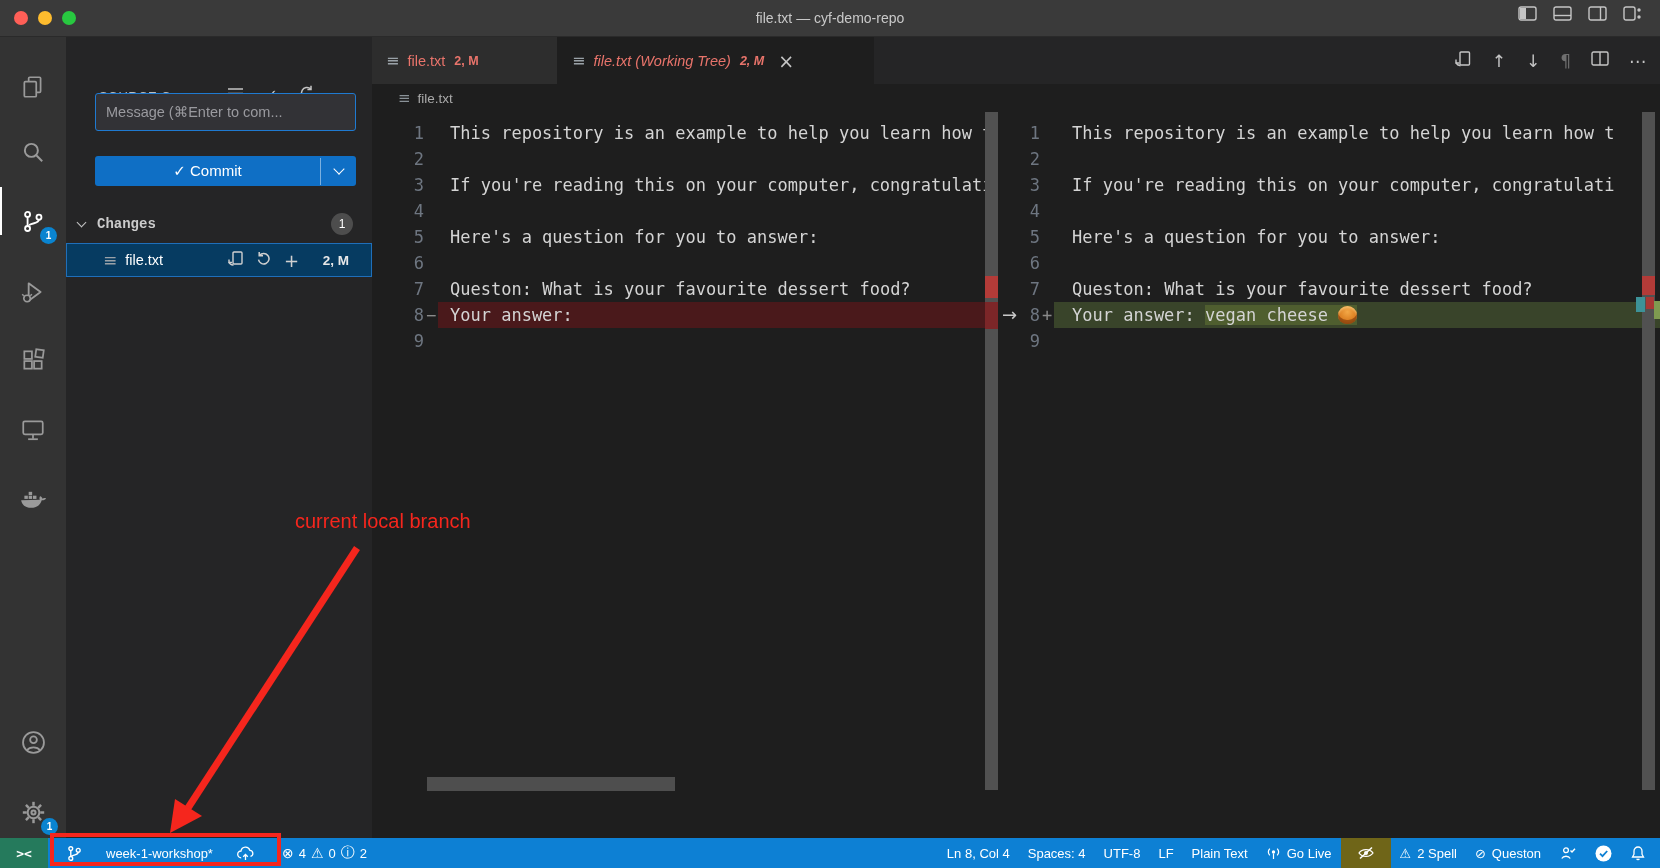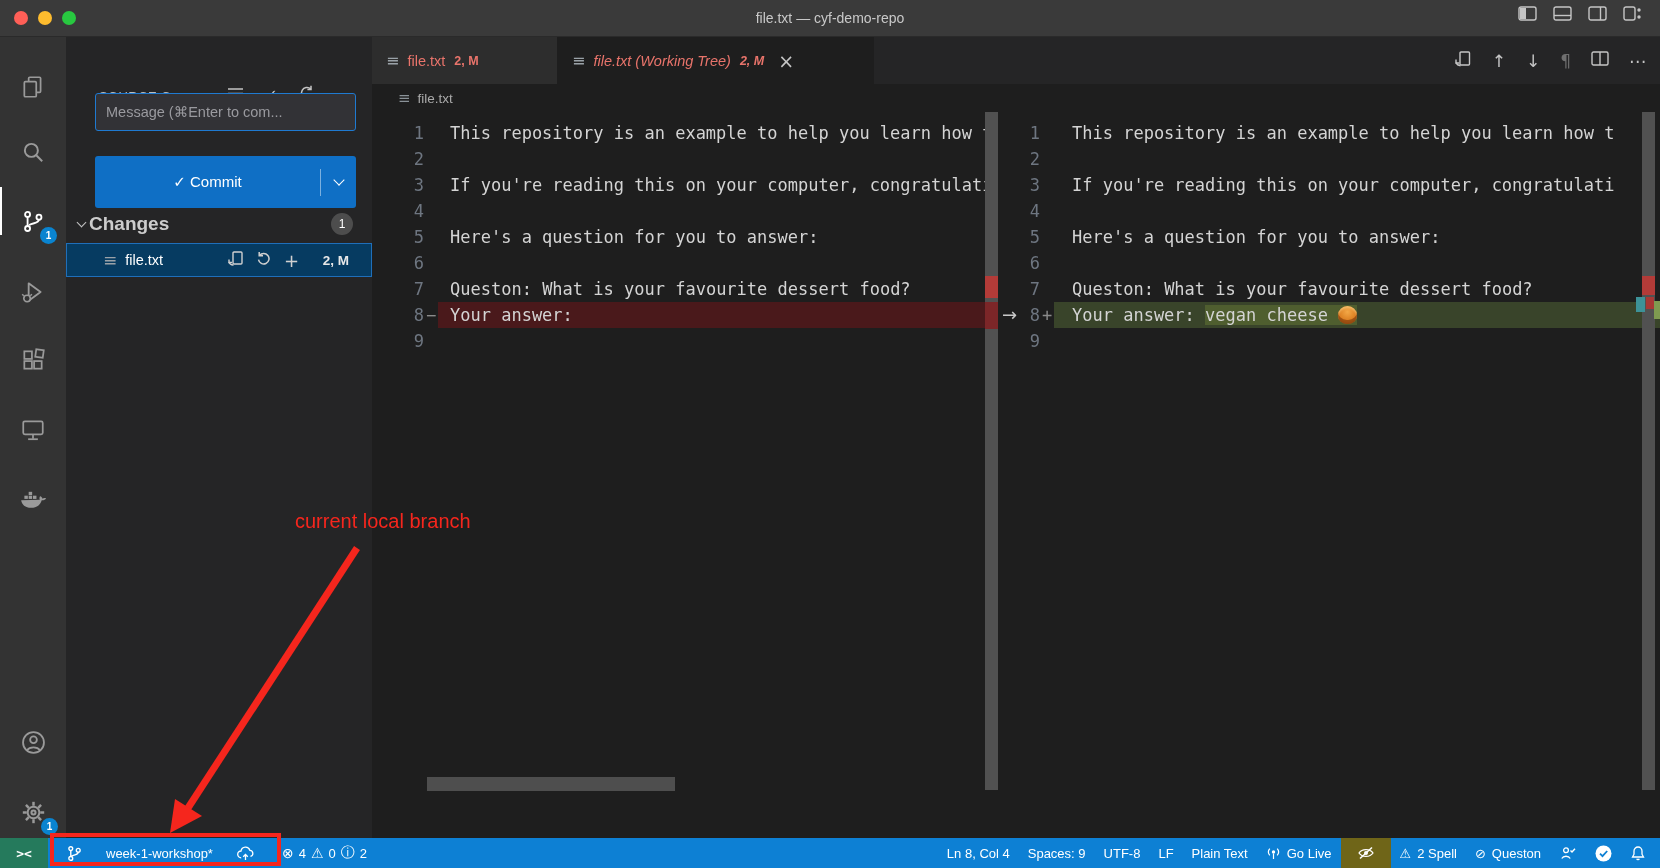--- a/index.html
+++ b/index.html
@@ -31,31 +31,31 @@
 
   
   .sidebar { position:absolute; left:66px; top:0; width:306px; height:801px; background:#252526; color:#cccccc; }
   .sc-title { position:absolute; left:33px; top:52px; font-size:13px; letter-spacing:.4px; color:#bdbdbd; }
   .sc-actions { position:absolute; right:20px; top:48px; display:flex; gap:21px; align-items:center; color:#c5c5c5; }
   .sc-actions .glyph { font-size:16px; }
   .msg-input { position:absolute; left:29px; top:56px; width:261px; height:38px; background:#323236;
                border:1px solid #1f7ad1; border-radius:3px; color:#d0d0d0; font-size:14.5px; padding:0 10px;
                font-family:"Liberation Sans",sans-serif; }
   .msg-input::placeholder { color:#9a9a9f; }
-  .commit-btn { position:absolute; left:29px; top:119px; width:261px; height:52px; background:#0f6fc5;
+  .commit-btn { position:absolute; left:29px; top:119px; width:261px; height:30px; background:#0f6fc5;
                 border:none; border-radius:3px; color:#ffffff; font-size:15px; display:flex; align-items:center; }
   .commit-main { flex:1; text-align:center; }
   .commit-split { width:36px; height:27px; border-left:1px solid rgba(255,255,255,.45);
                   display:flex; align-items:center; justify-content:center; }
   .chev { display:inline-block; width:8px; height:8px; border-right:1.6px solid #fff; border-bottom:1.6px solid #fff;
           transform:rotate(45deg); margin-top:-4px; }
   .changes-row { position:absolute; left:0; top:170px; width:306px; height:34px; display:flex; align-items:center; }
   .changes-chev { display:inline-block; width:7px; height:7px; border-right:1.4px solid #c5c5c5; border-bottom:1.4px solid #c5c5c5;
                   transform:rotate(45deg); margin-left:12px; margin-top:-3px; }
-  .changes-label { margin-left:4px; font-size:19px; font-weight:bold; color:#cccccc; }
+  .changes-label { margin-left:12px; font-size:14px; font-weight:bold; color:#cccccc;font-family:Liberation Mono, monospace; }
   .changes-badge { position:absolute; right:19px; width:22px; height:22px; border-radius:50%; background:#4d4d4d;
                    color:#ffffff; font-size:12px; line-height:22px; text-align:center; }
   .file-row { position:absolute; left:0; top:206px; width:306px; height:34px; background:#063b61;
               border:1px solid #1f6fba; display:flex; align-items:center; }
   .file-row .seti { color:#9aa2a8; font-size:17px; margin-left:36px; }
   .file-row .fname { color:#ffffff; font-size:14.5px; margin-left:8px; }
   .row-actions { position:absolute; left:160px; display:flex; gap:12px; align-items:center; color:#d0d0d0; }
   .row-status { position:absolute; right:22px; color:#e8e8e8; font-size:13.5px; font-weight:bold; }
 
   
@@ -483,21 +483,21 @@
     <div class="sb-item sb-problems">
       <span class="glyph">⊗</span>
       <span>4</span>
       <span class="glyph">⚠</span>
       <span>0</span>
       <span class="glyph">ⓘ</span>
       <span>2</span>
     </div>
     <div class="sb-right">
       <div class="sb-item">Ln 8, Col 4</div>
-      <div class="sb-item">Spaces: 9</div>
+      <div class="sb-item">Spaces: 4</div>
       <div class="sb-item">UTF-8</div>
       <div class="sb-item">LF</div>
       <div class="sb-item">Plain Text</div>
       <div class="sb-item">
         <span>
           <svg width="15" height="15" viewBox="0 0 15 15">
               <circle cx="7.5" cy="6" r="1.7" fill="#fff"></circle>
               <path d="M3.8 9.3 a5 5 0 0 1 0-6.6 M11.2 2.7 a5 5 0 0 1 0 6.6 M7.5 7.8 V13" fill="none" stroke="#fff" stroke-width="1.2"></path>
             </svg>
           </span>

